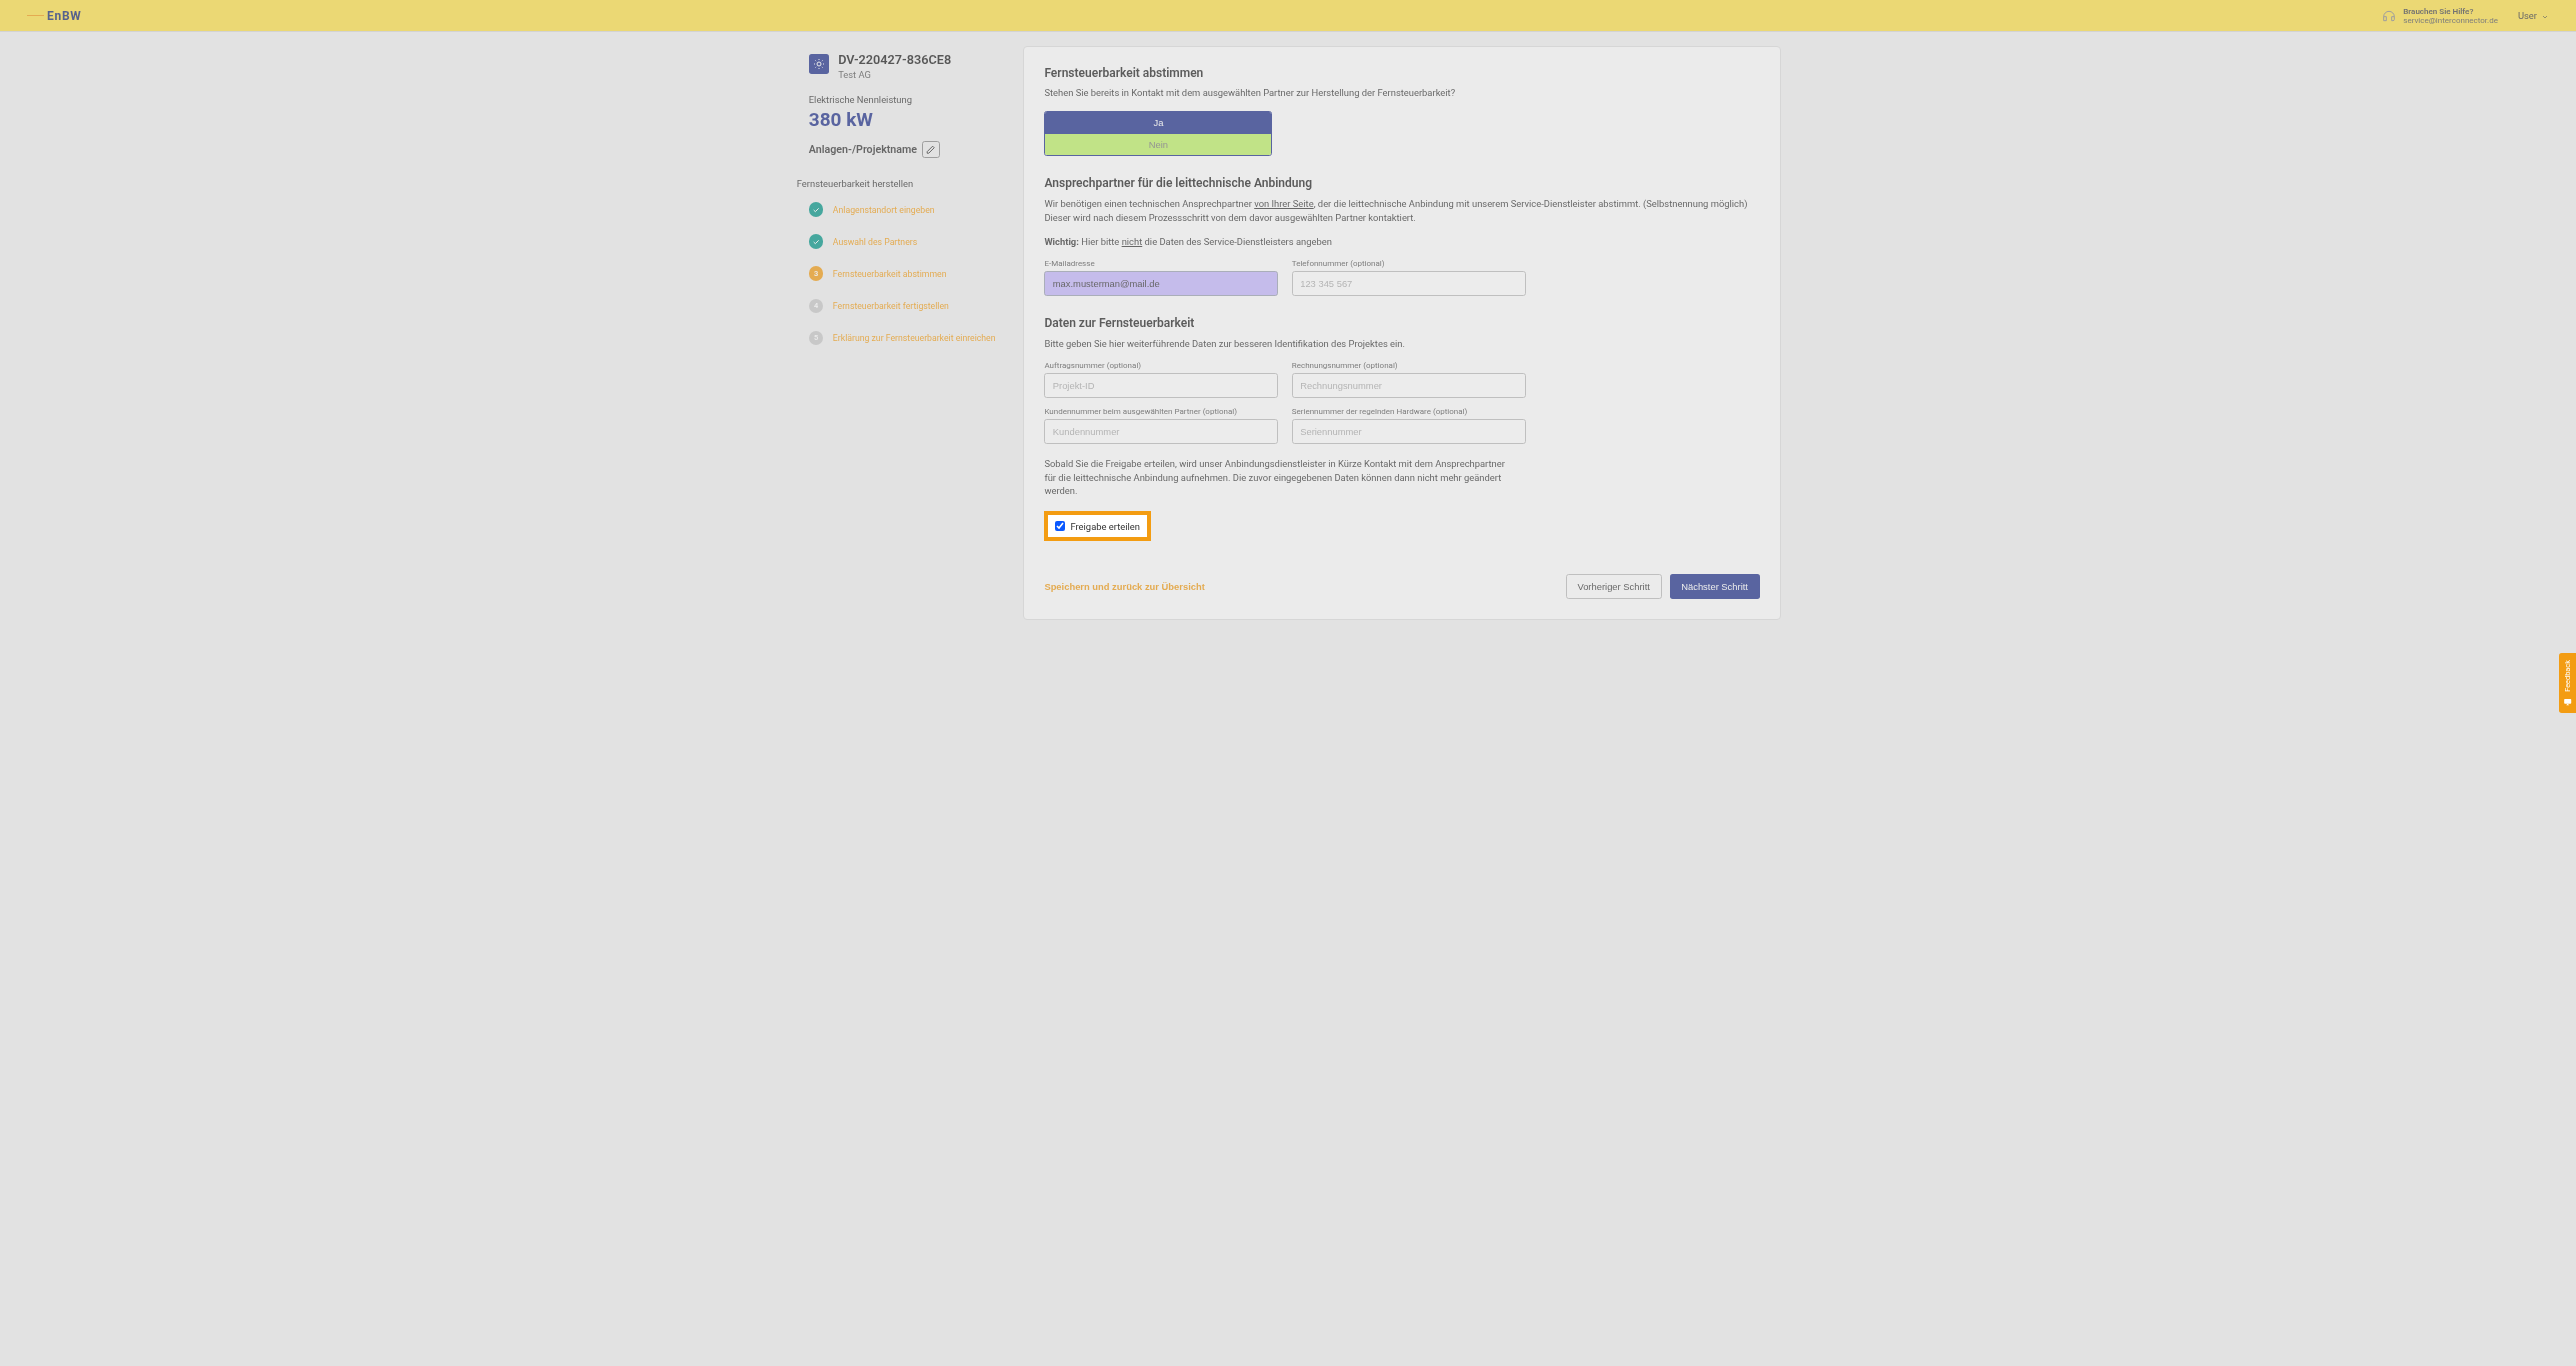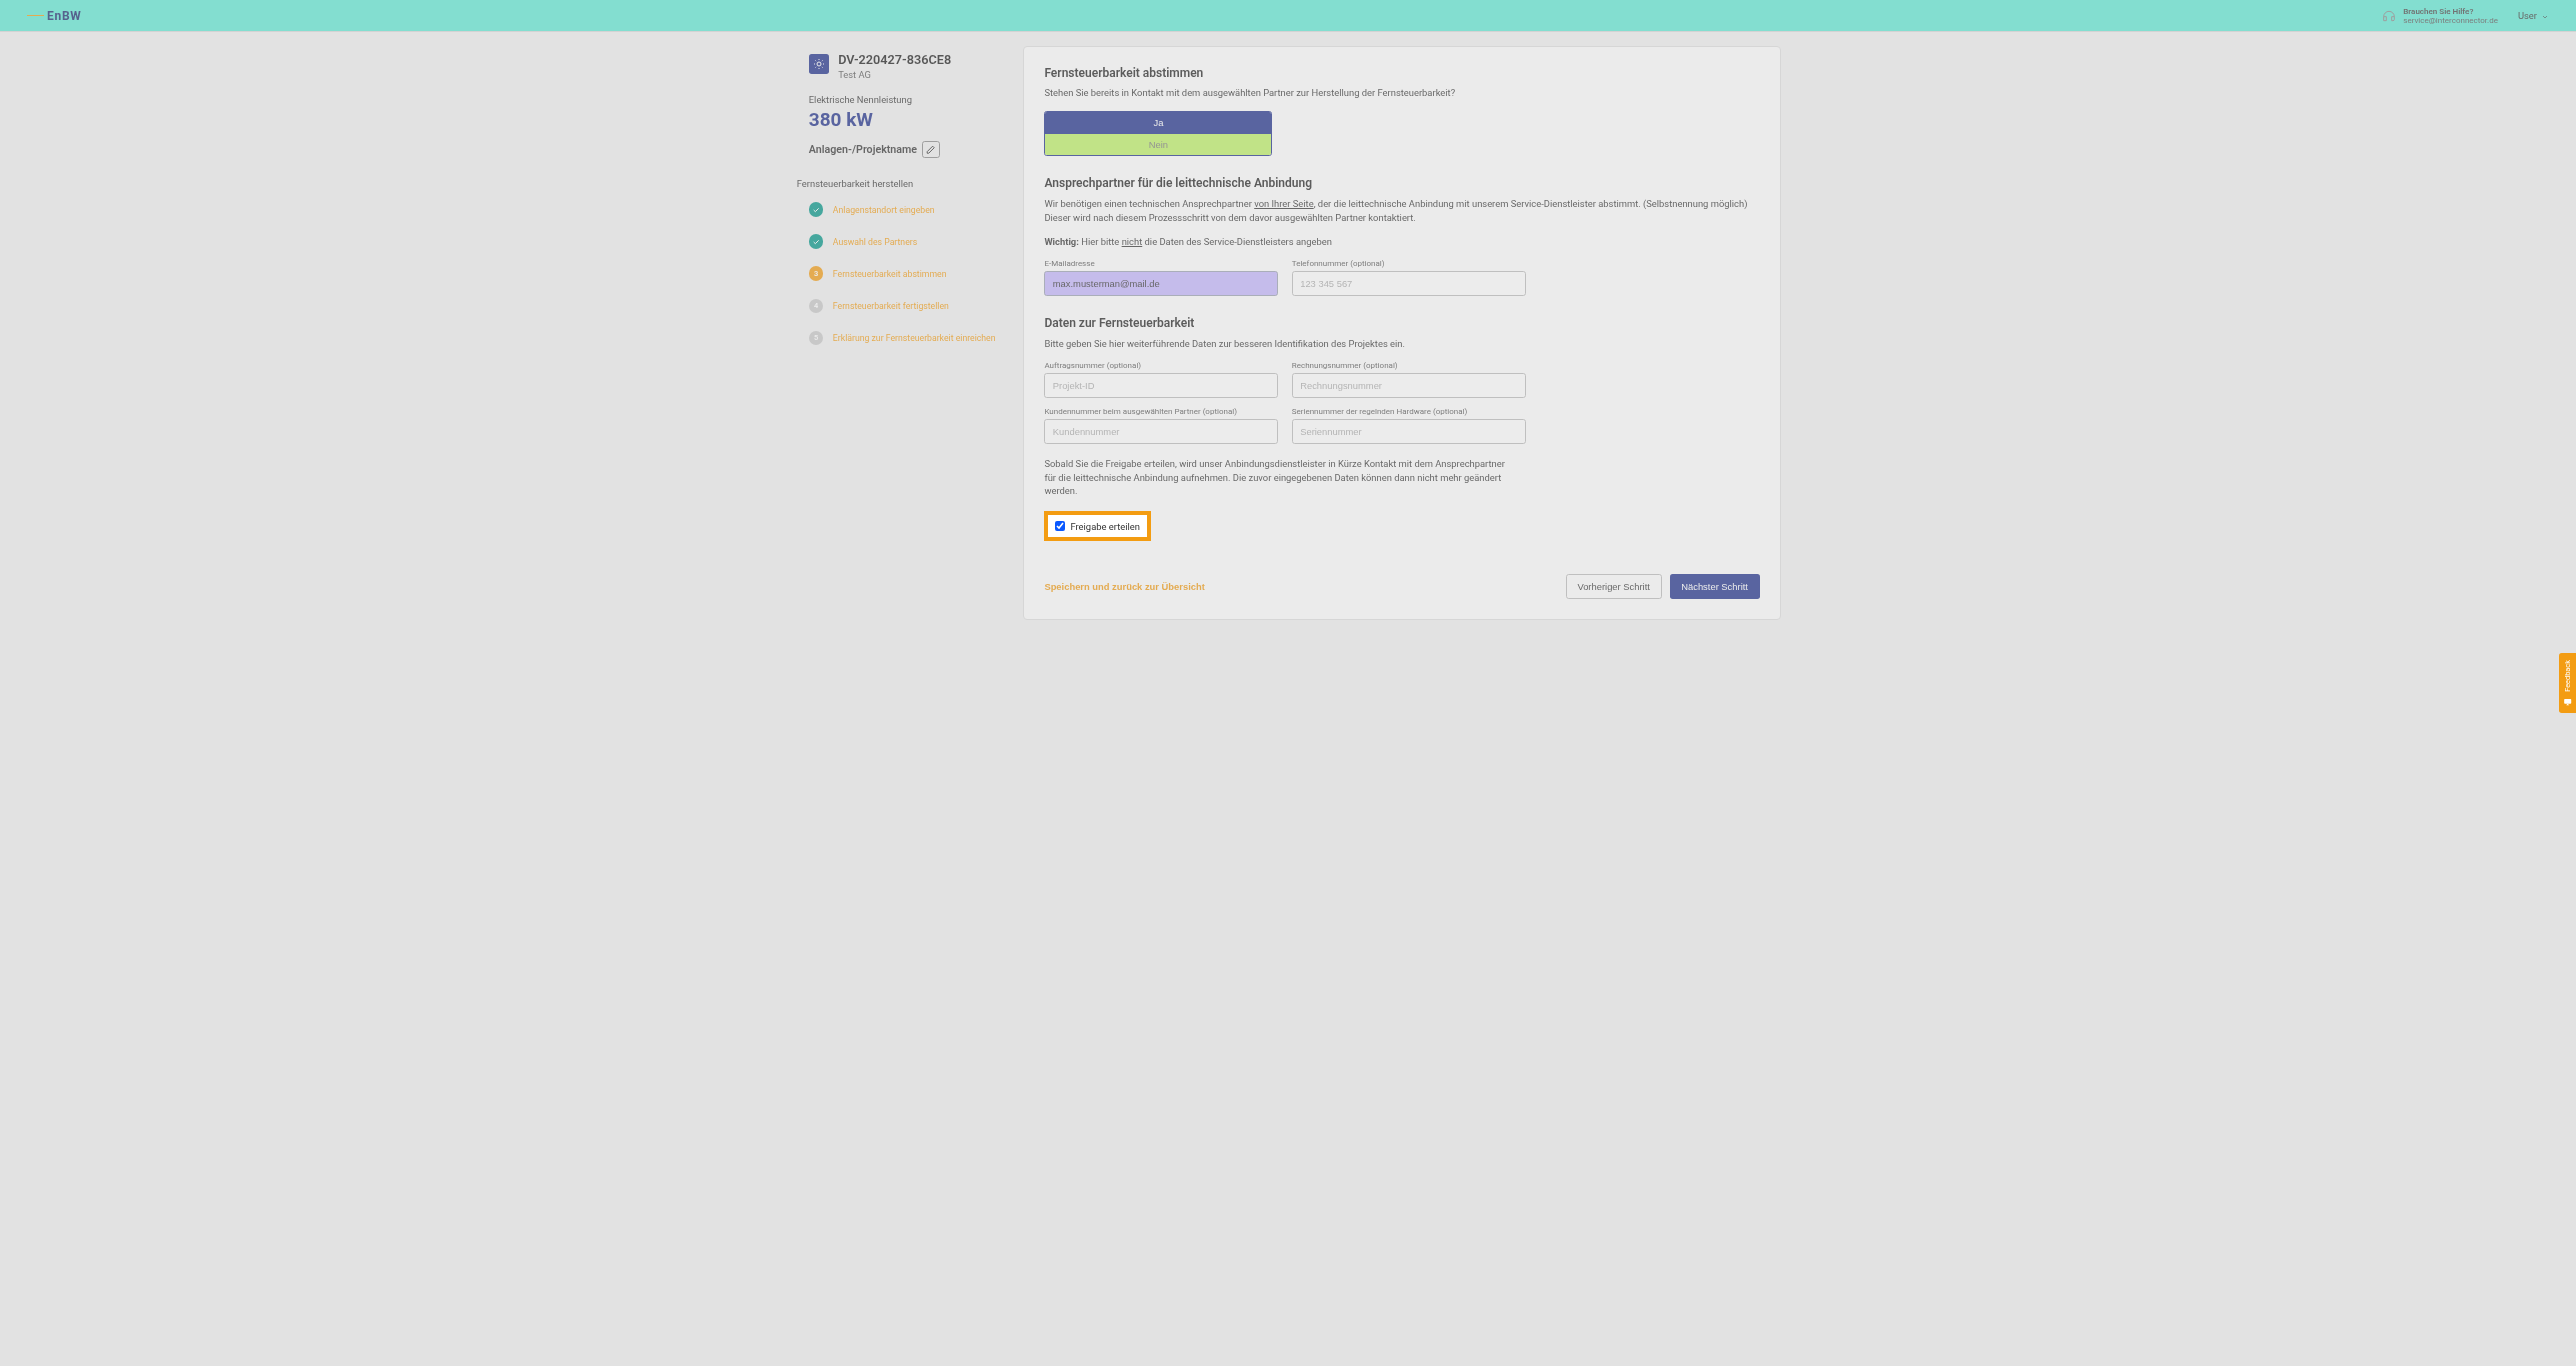--- a/index.html
+++ b/index.html
@@ -18,21 +18,21 @@
     pointer-events: none;
     z-index: 5;
   }
   
   .topbar {
     display: flex;
     align-items: center;
     justify-content: space-between;
     padding: 6.7px 27px;
     border-bottom: 0.7px solid #d9d9d9;
-    background: #5eead4;
+    background: #fde047;
   }
   .logo {
     display: flex;
     align-items: center;
     gap: 2.7px;
     font-weight: 700;
     font-size: 12px;
     letter-spacing: 0.7px;
     color: #1a2b6d;
   }

